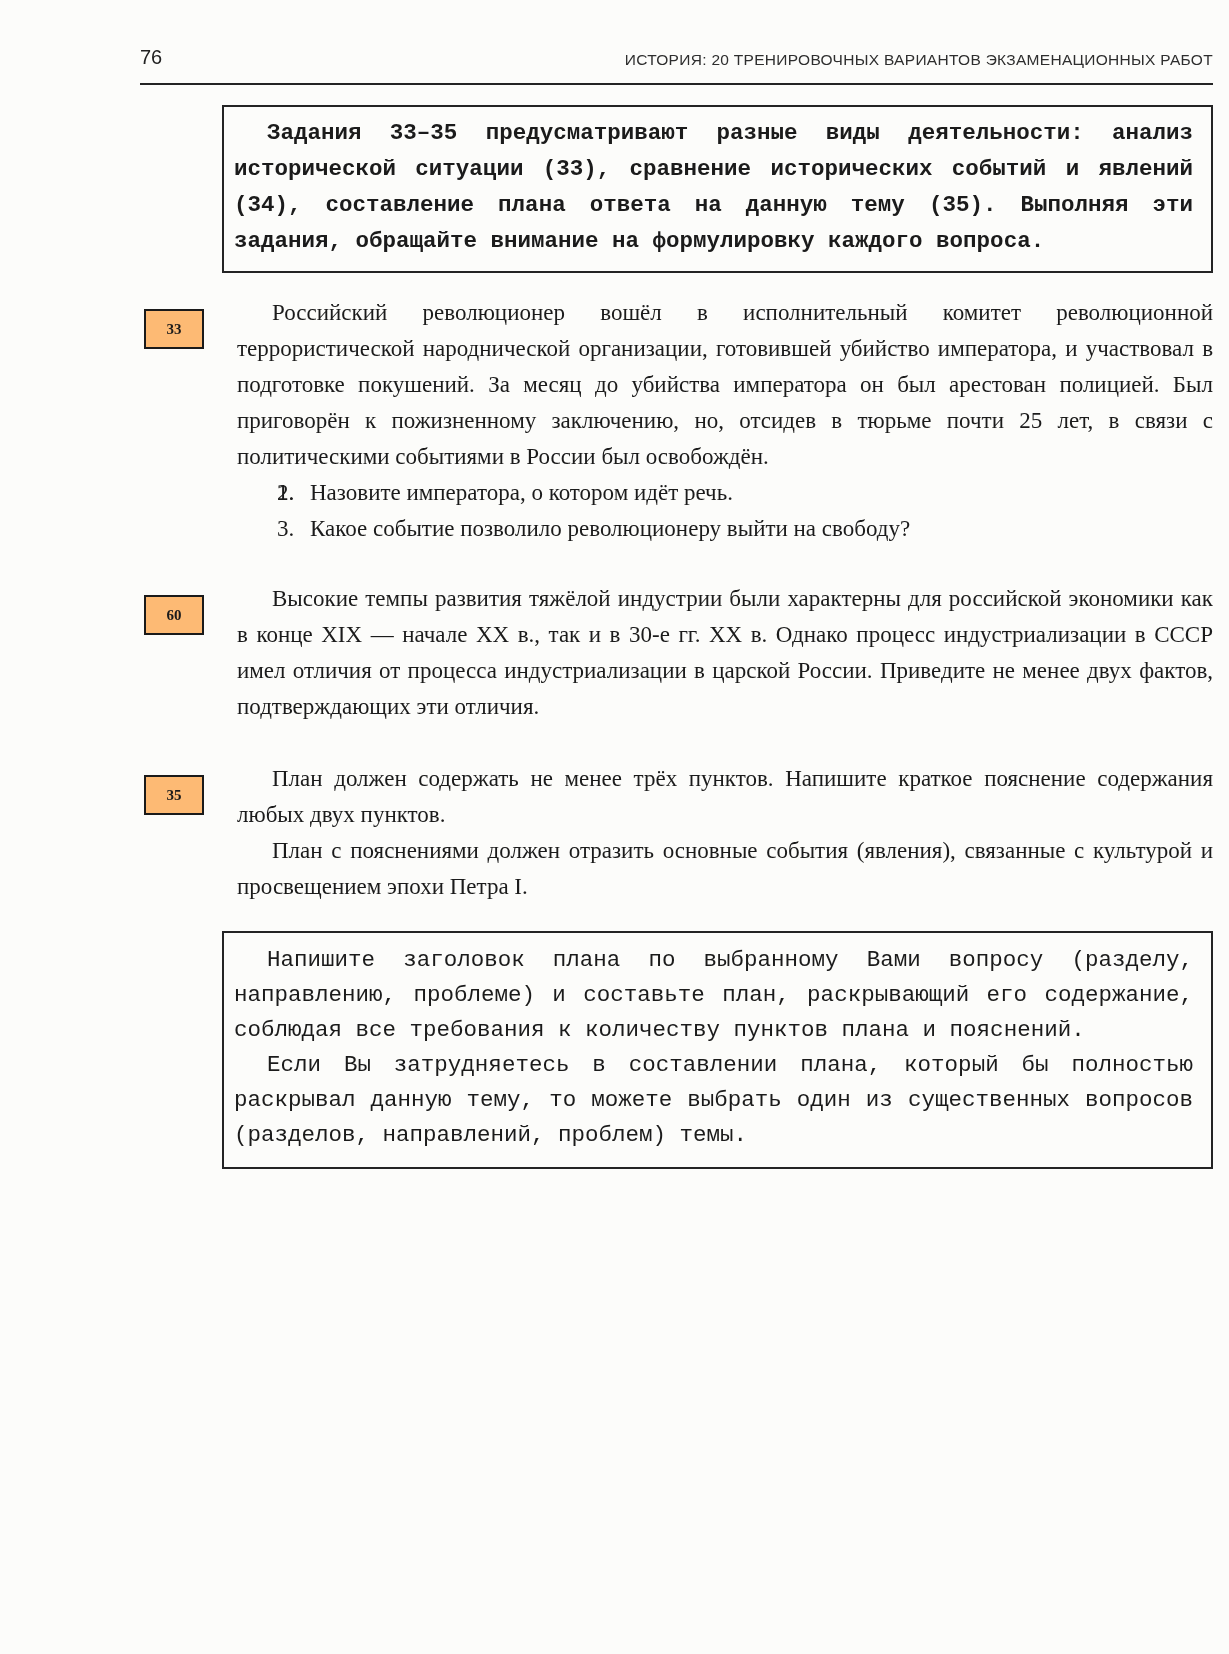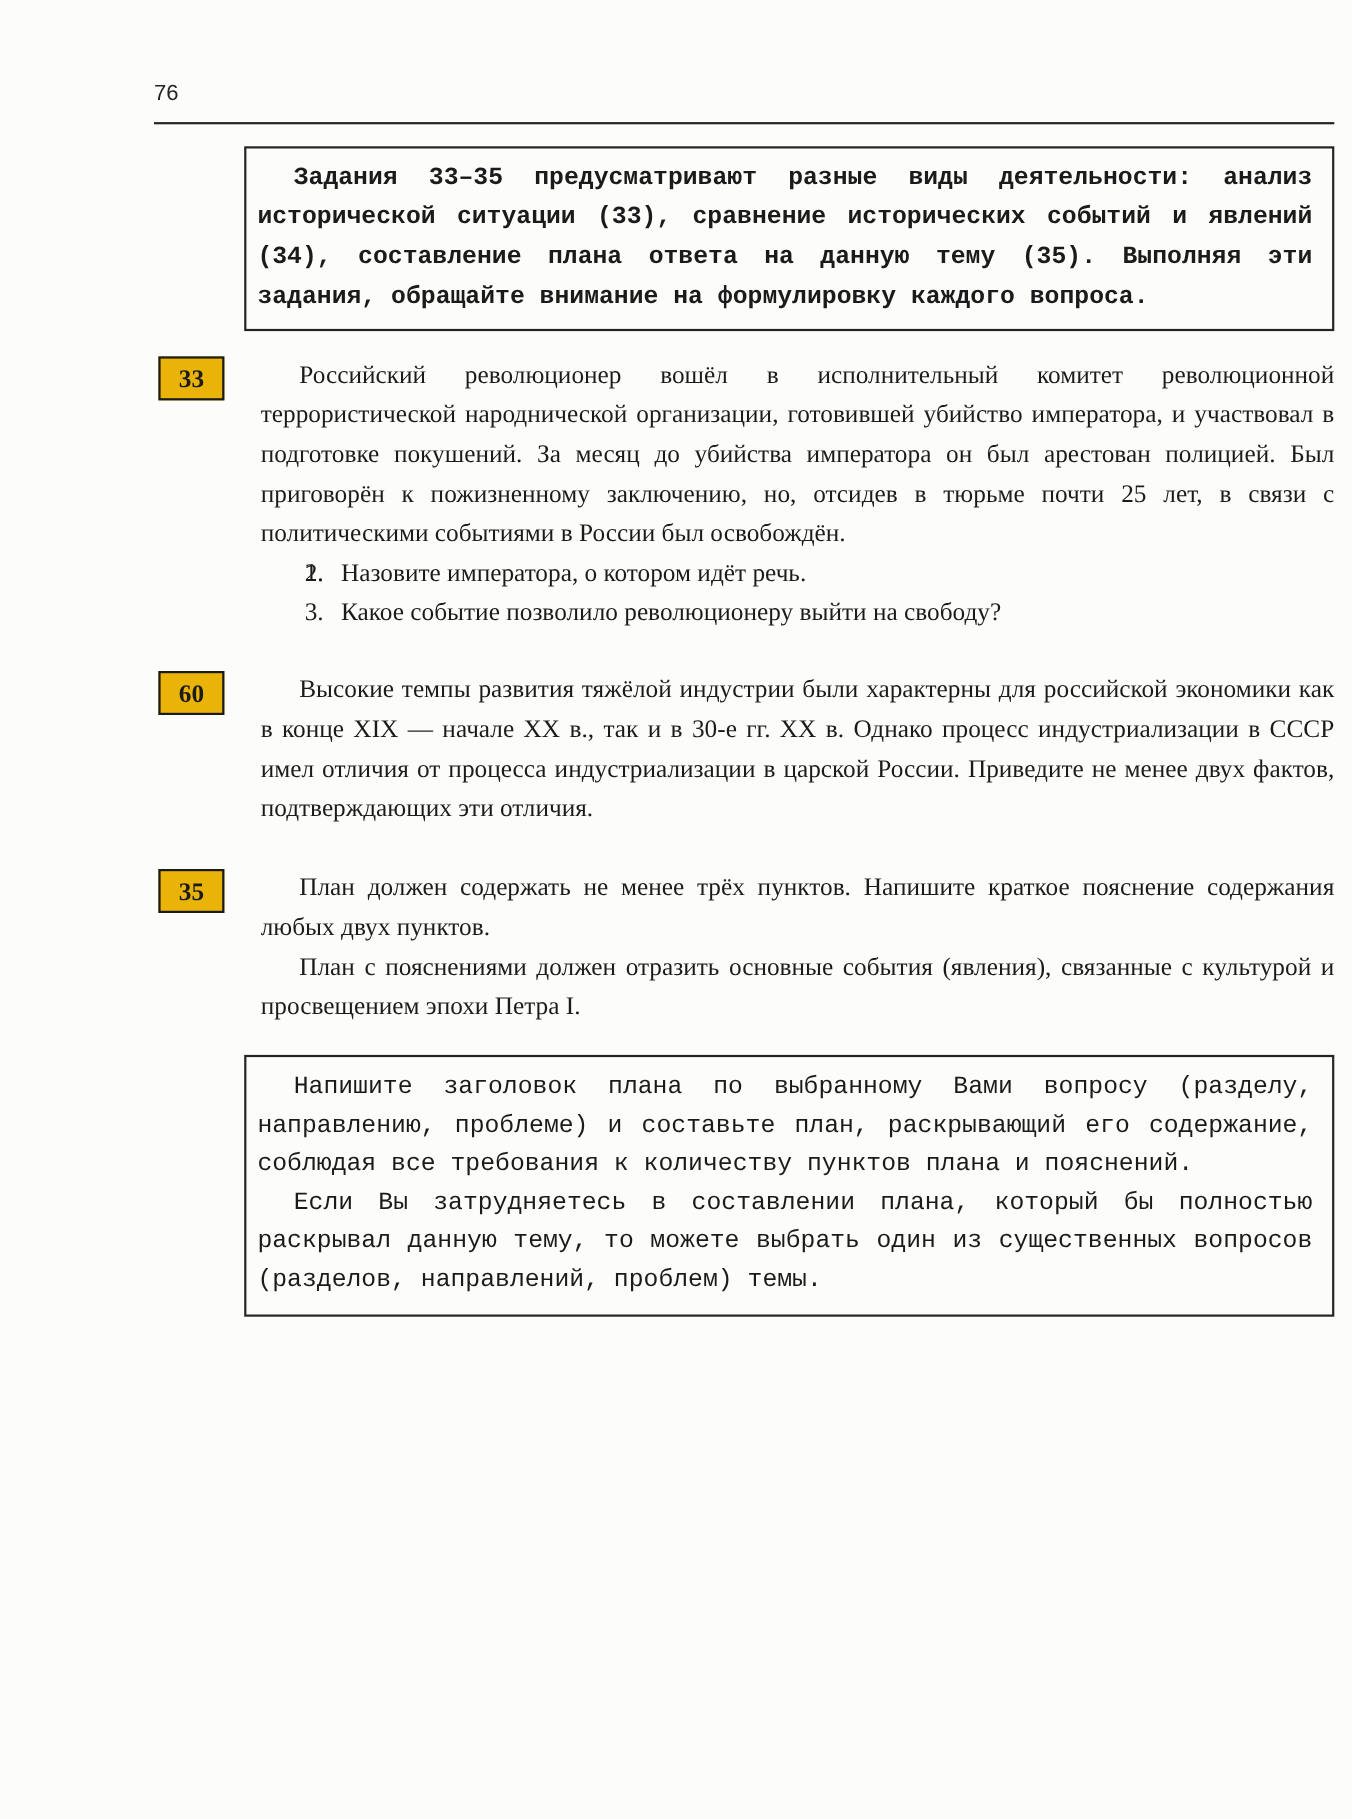--- a/index.html
+++ b/index.html
@@ -24,21 +24,21 @@
     position: absolute;
     left: 140px;
     top: 0;
     width: 1073px;
   }
   
   .header-row {
     display: flex;
     justify-content: space-between;
     align-items: flex-end;
-    padding-top: 74px;
+    padding-top: 46px;
     font-family: "Liberation Sans", sans-serif;
     text-align: right;
   }
   .page-number {
     font-size: 20px;
     color: #222;
   }
   .running-title {
     font-size: 15.5px;
     letter-spacing: 0.3px;
@@ -86,30 +86,30 @@
   .task-33 { margin-top: 22px; }
   .task-34 { margin-top: 34px; }
   .task-35 { margin-top: 36px; }
   .task p {
     margin: 0;
     text-indent: 35px;
   }
   .task-number {
     position: absolute;
     left: -93px;
-    top: 1px;
+    top: 14px;
     width: 56px;
     height: 36px;
     border: 2.5px solid #1a1a1a;
-    background: #eab308;
+    background: #fdba74;
     display: flex;
     align-items: center;
     justify-content: center;
     font-weight: bold;
-    font-size: 23px;
+    font-size: 15px;
     line-height: 1;
   }
   
   .qlist {
     margin: 0;
   }
   .qitem {
     position: relative;
     padding-left: 73px;
     text-align: justify;
@@ -120,20 +120,21 @@
   }
 </style>
 </head>
 <body>
 
 <div class="page">
   <div class="content">
 
     <div class="header-row">
       <span class="page-number">76</span>
+      <span class="running-title">ИСТОРИЯ: 20 ТРЕНИРОВОЧНЫХ ВАРИАНТОВ ЭКЗАМЕНАЦИОННЫХ РАБОТ</span>
     </div>
     <hr class="header-rule">
 
     <div class="frame-box intro-box">
       <p>Задания 33–35 предусматривают разные виды деятельности: анализ исторической ситуации (33), сравнение исторических событий и явлений (34), составление плана ответа на данную тему (35). Выполняя эти задания, обращайте внимание на формулировку каждого вопроса.</p>
     </div>
 
     <div class="task task-33">
       <div class="task-number">33</div>
       <p>Российский революционер вошёл в исполнительный комитет революционной террористической народнической организации, готовившей убийство императора, и участвовал в подготовке покушений. За месяц до убийства императора он был арестован полицией. Был приговорён к пожизненному заключению, но, отсидев в тюрьме почти 25 лет, в связи с политическими событиями в России был освобождён.</p>

